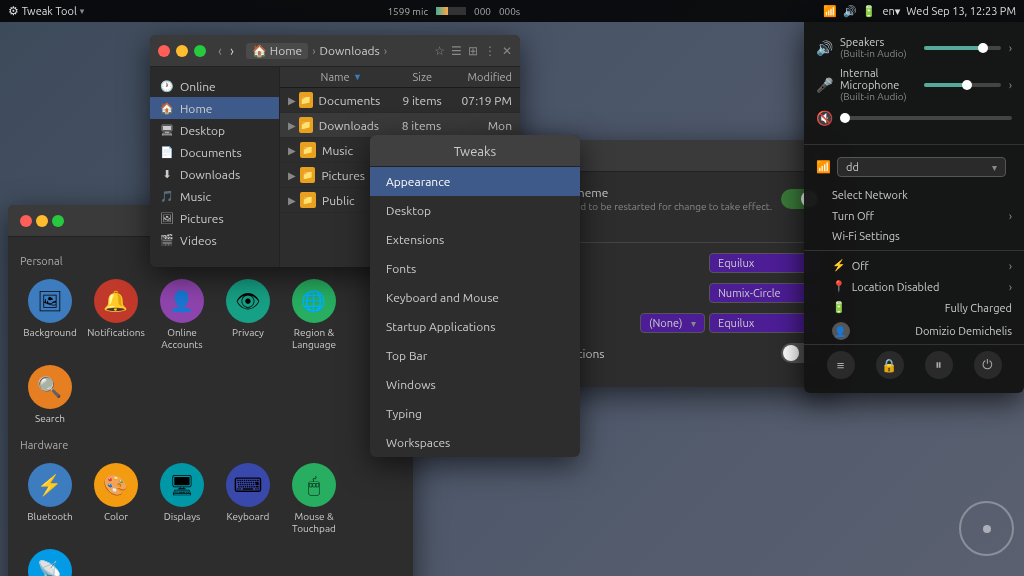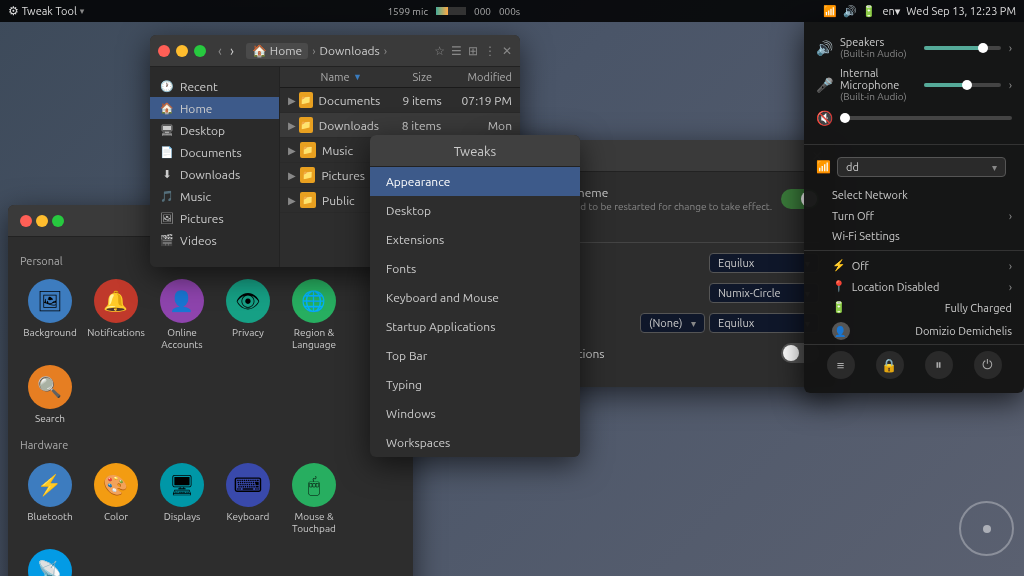--- a/index.html
+++ b/index.html
@@ -388,21 +388,21 @@
       background: white;
       position: absolute;
       top: 2px;
       right: 2px;
       transition: right 0.2s;
     }
     .toggle-switch.off .toggle-knob { right: auto; left: 2px; }
     .dropdown-select {
       display: flex;
       align-items: center;
-      background: #0f172a;
+      background: #4c1d95;
       border: 1px solid #555;
       border-radius: 4px;
       padding: 3px 8px;
       color: #ccc;
       font-size: 11px;
       cursor: pointer;
       min-width: 110px;
       justify-content: space-between;
     }
     .dropdown-arrow { color: #888; font-size: 10px; margin-left: 4px; }
@@ -567,21 +567,21 @@
         <span style="cursor:pointer;">☰</span>
         <span style="cursor:pointer;">⊞</span>
         <span style="cursor:pointer;">⋮</span>
         <span style="cursor:pointer;">✕</span>
       </div>
     </div>
     <div class="fm-body">
       <div class="fm-sidebar">
         <div class="fm-sidebar-item">
           <span class="fm-sidebar-icon">🕐</span>
-          <span>Recent</span>
+          <span>Online</span>
         </div>
         <div class="fm-sidebar-item active">
           <span class="fm-sidebar-icon">🏠</span>
           <span>Home</span>
         </div>
         <div class="fm-sidebar-item">
           <span class="fm-sidebar-icon">🖥</span>
           <span>Desktop</span>
         </div>
         <div class="fm-sidebar-item">
@@ -727,22 +727,22 @@
       <span class="tweaks-title">Tweaks</span>
     </div>
     <div>
       <div class="tweaks-item active">Appearance</div>
       <div class="tweaks-item">Desktop</div>
       <div class="tweaks-item">Extensions</div>
       <div class="tweaks-item">Fonts</div>
       <div class="tweaks-item">Keyboard and Mouse</div>
       <div class="tweaks-item">Startup Applications</div>
       <div class="tweaks-item">Top Bar</div>
+      <div class="tweaks-item">Windows</div>
       <div class="tweaks-item">Typing</div>
-      <div class="tweaks-item">Windows</div>
       <div class="tweaks-item">Workspaces</div>
     </div>
   </div>
 
   <div class="appearance-window">
     <div class="appearance-titlebar">
       <span class="appearance-title">Appearance</span>
       <span class="appearance-close">✕</span>
     </div>
     <div class="appearance-body">

